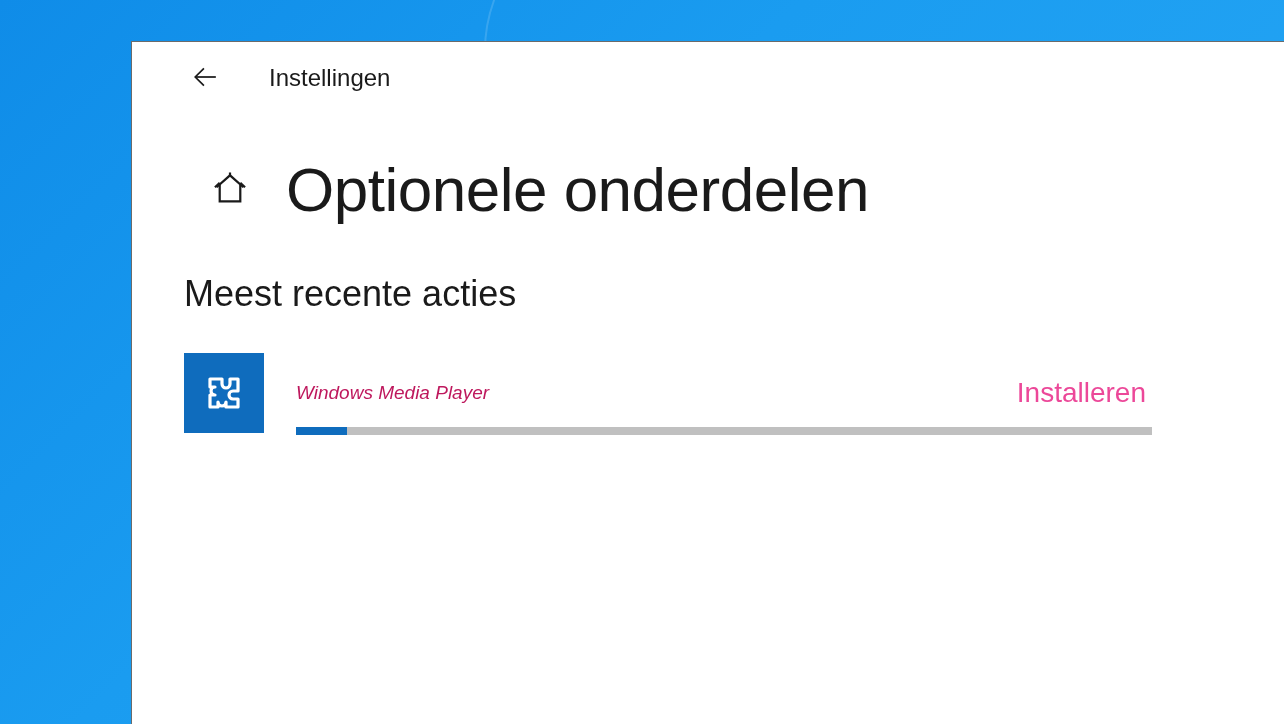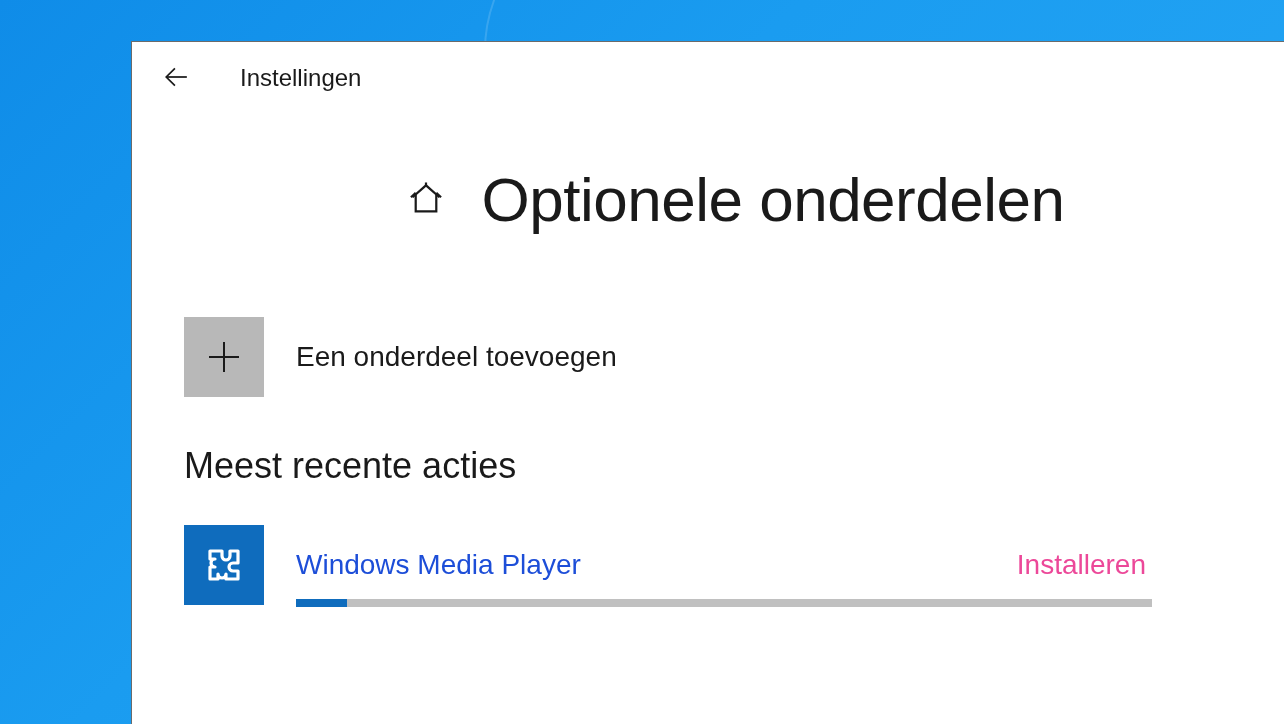--- a/index.html
+++ b/index.html
@@ -26,42 +26,41 @@
       right: 0;
       bottom: 0;
       background: #ffffff;
       border-top: 1px solid #6b6b6b;
       border-left: 1px solid #6b6b6b;
     }
     .titlebar {
       display: flex;
       align-items: center;
       height: 72px;
-      padding-left: 28px;
+      padding-left: 57px;
       gap: 48px;
     }
     .back-btn {
       width: 32px; height: 32px;
       display: flex; align-items: center; justify-content: center;
       cursor: pointer;
       background: transparent; border: none;
     }
     .back-btn svg { width: 26px; height: 26px; }
     .app-title {
       font-size: 24px;
       font-weight: 400;
       color: #1a1a1a;
     }
     .page-header {
       display: flex;
       align-items: center;
       gap: 34px;
-      padding-left: 52px;
-      margin-top: 50px;
-      justify-content: center;
+      padding-left: 76px;
+      margin-top: 40px;
     }
     .home-icon-wrap {
       width: 44px; height: 44px;
       display: flex; align-items: center; justify-content: center;
       cursor: pointer;
       background: transparent; border: none;
     }
     .home-icon-wrap svg { width: 38px; height: 38px; }
     .page-title {
       font-size: 62px;
@@ -115,23 +114,24 @@
       flex-shrink: 0;
     }
     .feature-icon-box svg { width: 48px; height: 48px; }
     .action-labels {
       flex: 1;
       display: flex;
       align-items: center;
       justify-content: space-between;
     }
     .feature-name {
-      font-size: 28px;
-      font-weight: 400;
-      color: #1d4ed8;
+      font-size: 19px;
+      font-weight: 400;
+      color: #be185d;
+      font-style: italic;
     }
     .feature-status {
       font-size: 28px;
       font-weight: 400;
       color: #ec4899;
       margin-right: 6px;
     }
     .progress-bar {
       margin-left: 112px;
       margin-top: -6px;
@@ -182,29 +182,20 @@
           <line x1="21.5" y1="11.5" x2="18.5" y2="8.8"></line>
           <path d="M12 4 L12 2.2"></path>
         </svg>
       </span>
     </button>
     <h1 class="page-title">Optionele onderdelen</h1>
   </div>
 
   <div class="content">
 
-    <button class="add-feature">
-      <span class="plus-box">
-        <svg viewBox="0 0 24 24" fill="none" stroke="#1a1a1a" stroke-width="1.2">
-          <line x1="12" y1="3" x2="12" y2="21"></line>
-          <line x1="3" y1="12" x2="21" y2="12"></line>
-        </svg>
-      </span>
-      <span class="add-feature-label">Een onderdeel toevoegen</span>
-    </button>
 
     <h2 class="section-heading">Meest recente acties</h2>
 
     <div class="action-row">
       <div class="action-row-header">
         <div class="feature-icon-box">
           <svg viewBox="0 0 24 24" fill="none" stroke="#ffffff" stroke-width="1.6" stroke-linejoin="round">
             <path d="M5 5 H11 V7.5 A2 2 0 0 0 15 7.5 V5 H19 V11 H16.5 A2 2 0 0 0 16.5 15 H19 V19 H13 V16.5 A2 2 0 0 1 9 16.5 V19 H5 V13 H7.5 A2 2 0 0 1 7.5 9 H5 Z"></path>
           </svg>
         </div>

